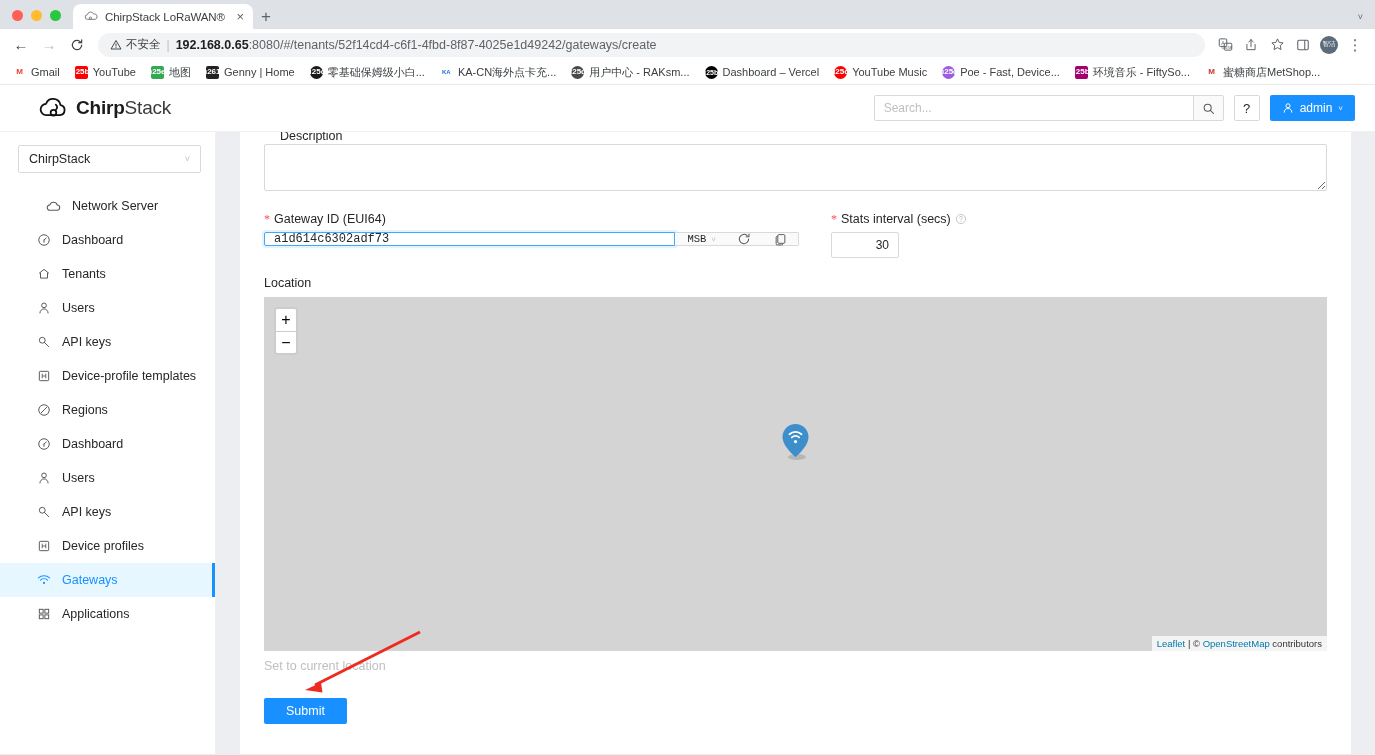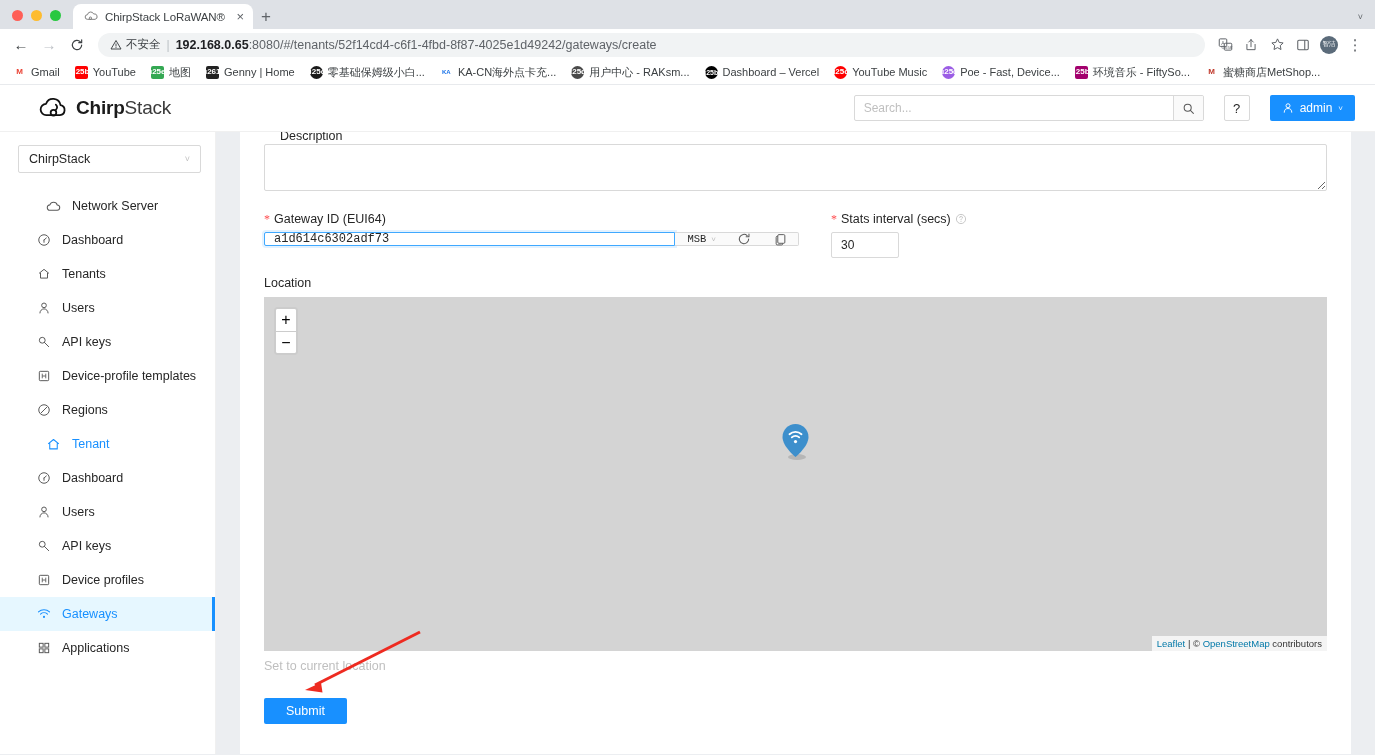--- a/index.html
+++ b/index.html
@@ -95,21 +95,21 @@
   .page { flex: 1; background: #eceef1; position: relative; overflow: hidden; }
 
   .app-header {
     height: 47px; background: #ffffff; display: flex; align-items: center;
     padding: 0 20px 0 38px; border-bottom: 1px solid #f0f0f0;
   }
   .logo { display: flex; align-items: center; gap: 8px; }
   .logo-text { font-size: 19px; color: #1b1b1b; letter-spacing: -0.2px; }
   .logo-text b { font-weight: 700; }
   .logo-text span { font-weight: 400; color: #3a3a3a; }
-  .header-right { margin-left: auto; display: flex; align-items: center; gap: 20px; }
+  .header-right { margin-left: auto; display: flex; align-items: center; gap: 10px; }
   .searchbox {
     width: 350px; height: 26px; display: flex; border: 1px solid #d9d9d9; border-radius: 2px;
     background: #fff; overflow: hidden;
   }
   .searchbox input {
     flex: 1; border: none; outline: none; padding: 0 9px; font-size: 12px; color: #262626;
     font-family: "Liberation Sans", sans-serif; background: transparent;
   }
   .searchbox input::placeholder { color: #bfbfbf; }
   .search-btn {
@@ -199,21 +199,21 @@
     font-family: "Liberation Mono", monospace; font-size: 10.5px; color: #262626; cursor: pointer;
   }
   .addon-sel .chev { color: #bfbfbf; font-size: 8px; font-family: "Liberation Sans", sans-serif; }
   .addon-btn {
     width: 36px; display: flex; align-items: center; justify-content: center;
     cursor: pointer; color: #595959;
   }
   .stats-input {
     width: 68px; height: 26px; border: 1px solid #d9d9d9; border-radius: 2px;
     padding: 0 9px; font-size: 12px; color: #262626; outline: none;
-    font-family: "Liberation Sans", sans-serif; background:#fff;
+    font-family: "Liberation Sans", sans-serif; background:#fff;text-align:right;
   }
   .help-ico { color: #bfbfbf; font-size: 11px; display: inline-flex; }
 
   .loc-label { margin-top: 18px; font-size: 12.5px; color: #262626; }
 
   .map {
     margin-top: 7px; height: 354px; background: #d4d4d4; position: relative; overflow: hidden;
   }
   .zoom-ctrl {
     position: absolute; left: 10px; top: 10px; width: 24px;
@@ -467,28 +467,20 @@
         <div class="nav-item">
           <span class="nav-ico">
               <svg width="14" height="14" viewBox="0 0 24 24">
                 <circle cx="12" cy="12" r="9" fill="none" stroke="#595959" stroke-width="1.7"></circle>
                 <path d="M7 17L17 7" stroke="#595959" stroke-width="1.7" stroke-linecap="round"></path>
               </svg>
             </span>
           <span>Regions</span>
         </div>
 
-        <div class="nav-group active">
-          <span class="nav-ico">
-              <svg width="15" height="15" viewBox="0 0 24 24">
-                <path d="M3.5 11L12 4l8.5 7M6 10v9h12v-9" fill="none" stroke="#1890ff" stroke-width="1.7" stroke-linejoin="round"></path>
-              </svg>
-            </span>
-          <span>Tenant</span>
-        </div>
 
         <div class="nav-item">
           <span class="nav-ico">
               <svg width="14" height="14" viewBox="0 0 24 24">
                 <circle cx="12" cy="12" r="9" fill="none" stroke="#595959" stroke-width="1.7"></circle>
                 <path d="M12 12l4-3.5" stroke="#595959" stroke-width="1.7" stroke-linecap="round"></path>
                 <path d="M12 12v4" stroke="#595959" stroke-width="1.7" stroke-linecap="round"></path>
               </svg>
             </span>
           <span>Dashboard</span>

